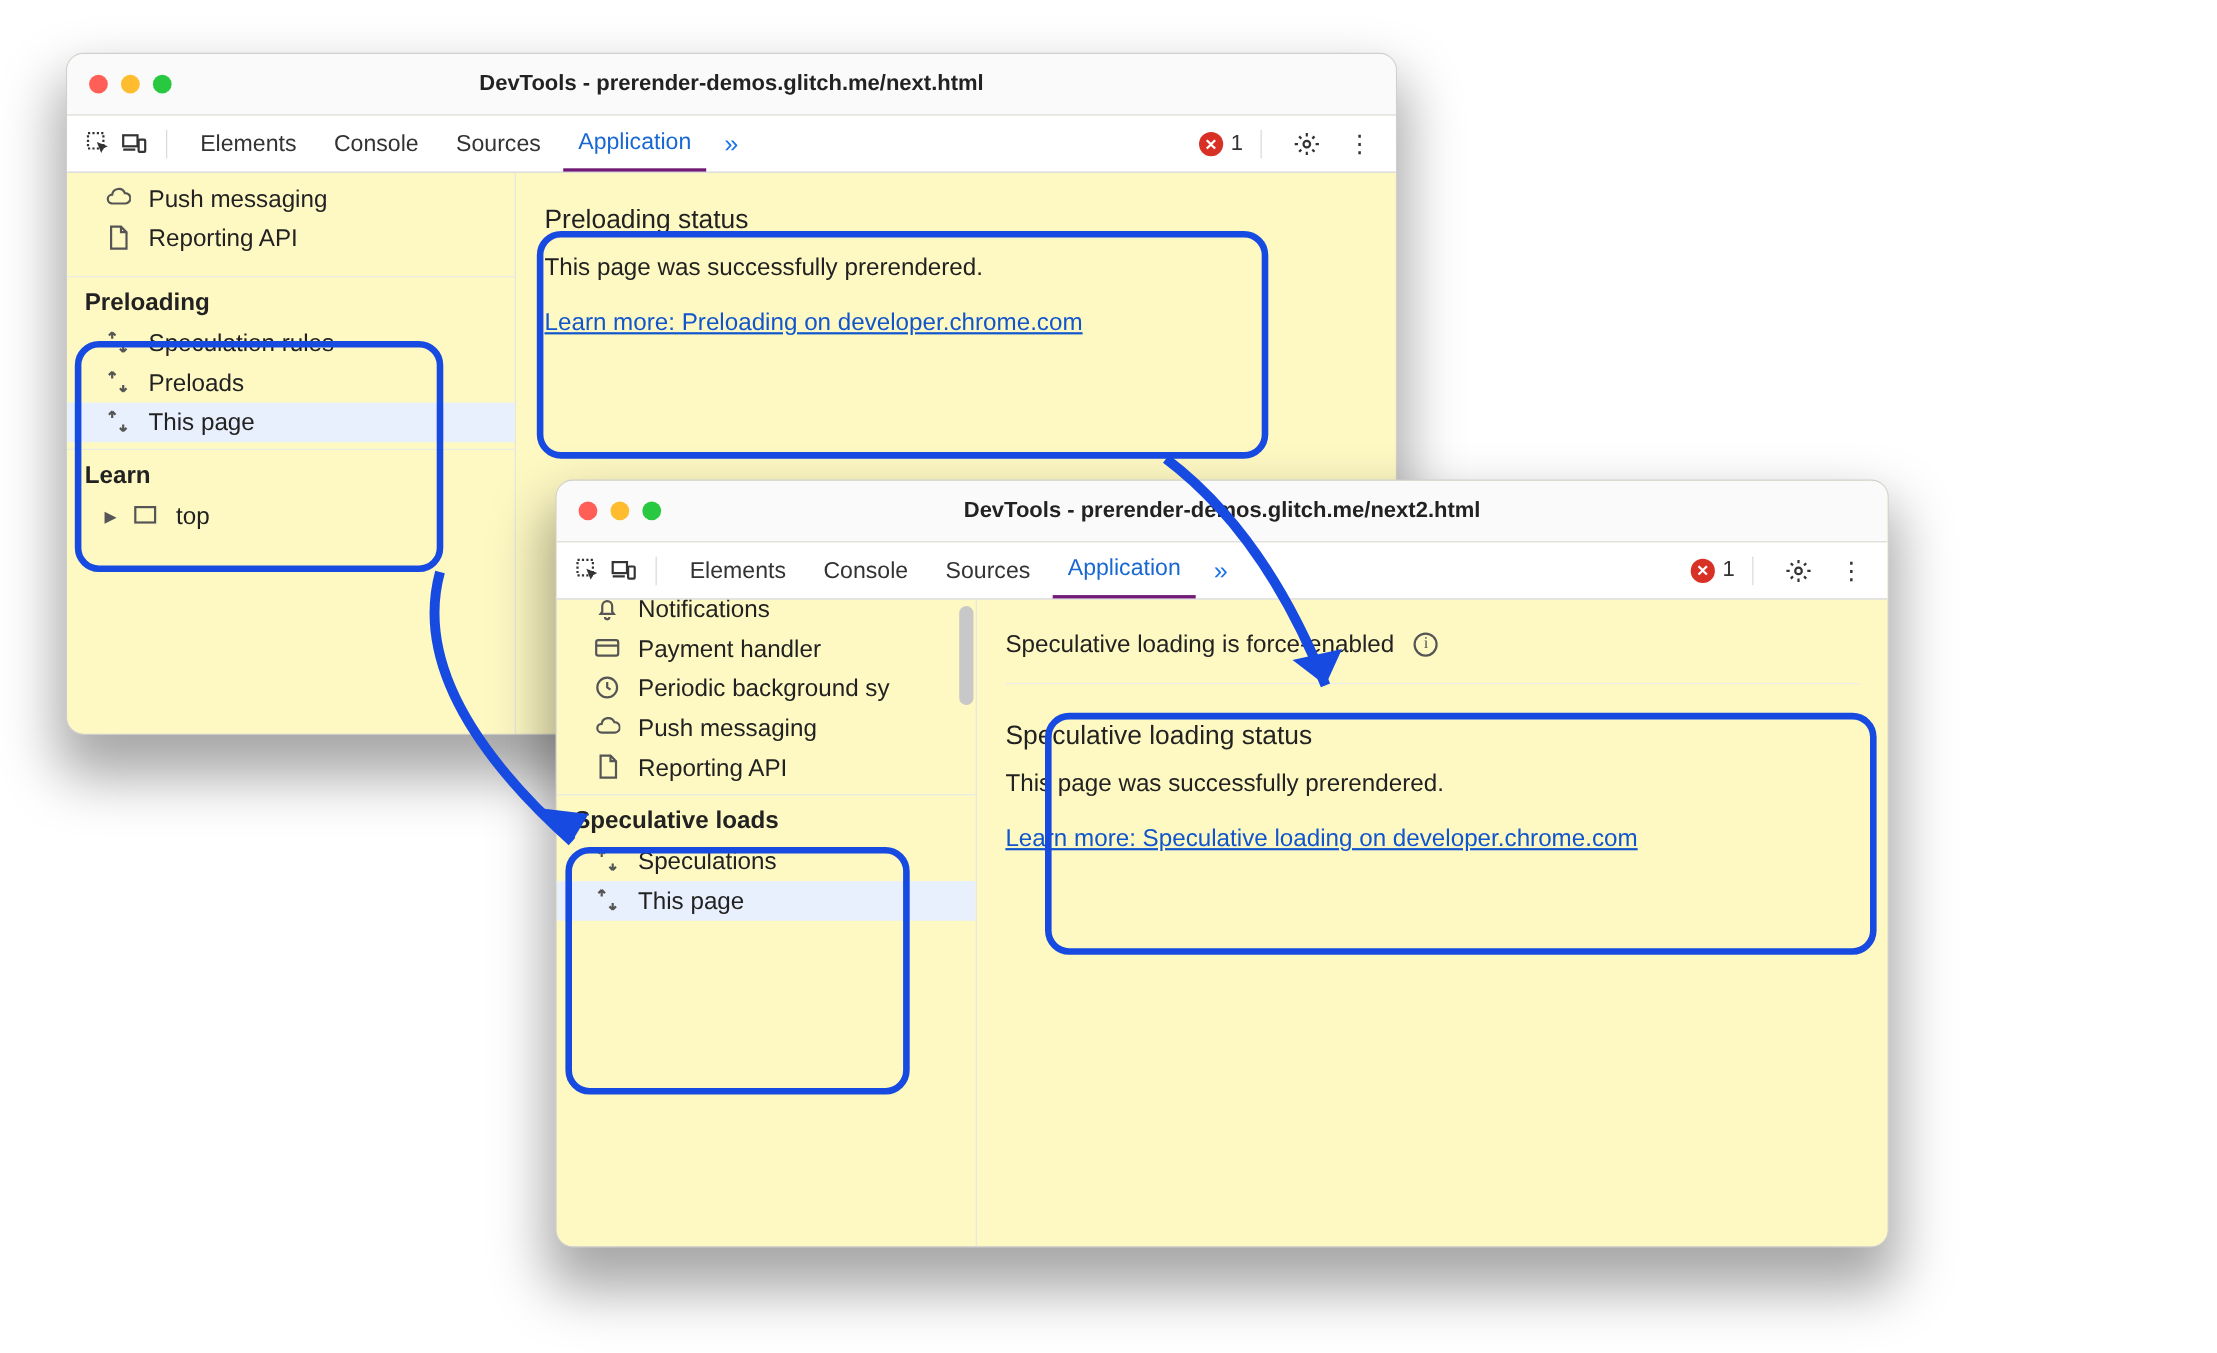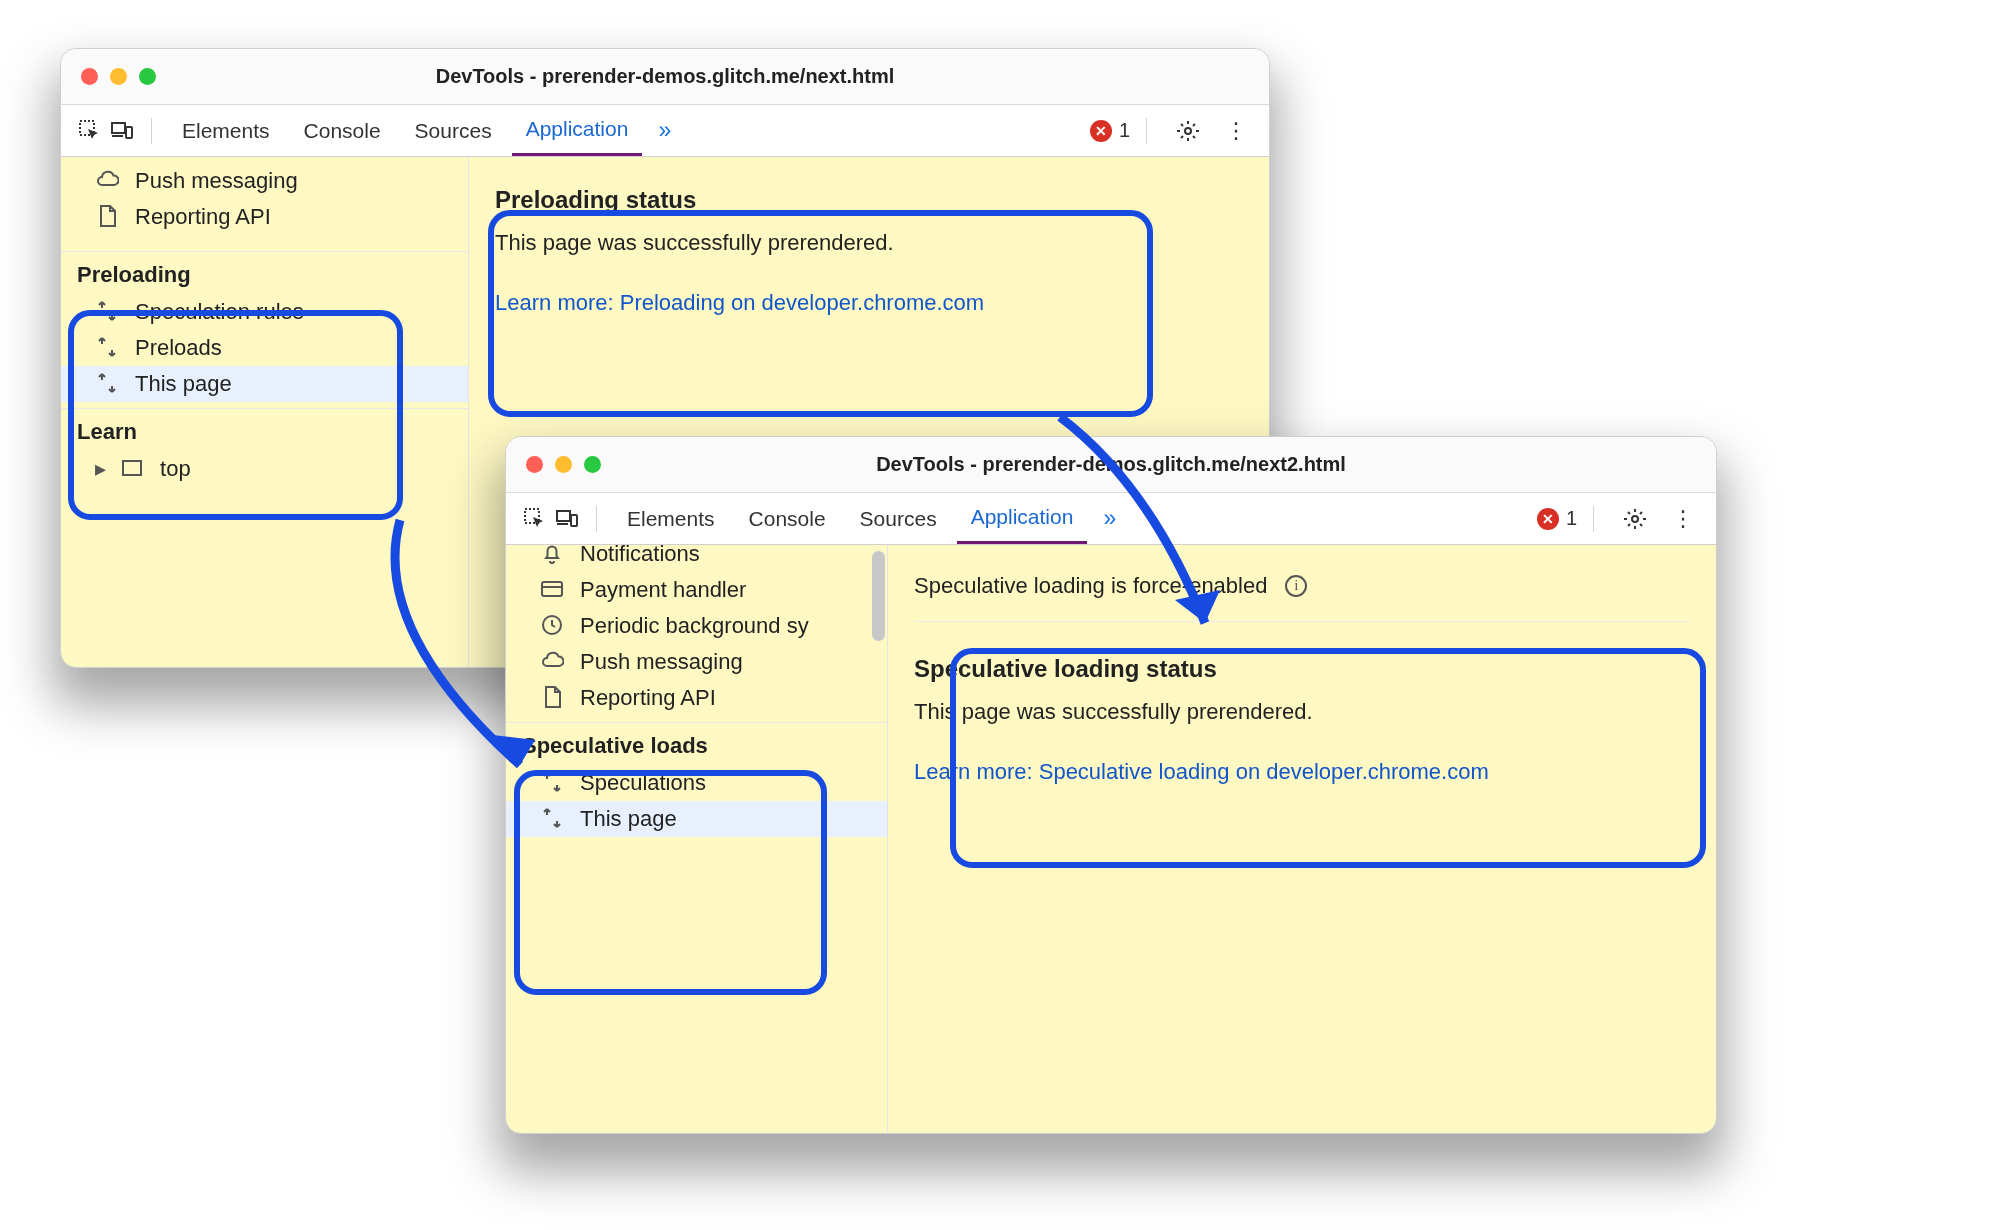--- a/index.html
+++ b/index.html
@@ -30,22 +30,22 @@
   .sidebar{width:408px;overflow:hidden;display:flex;flex-direction:row;border-right:1px solid #e4e4e4}
   .sb-scroll{flex:1;overflow:hidden;padding-top:6px}
   .sb-item{display:flex;align-items:center;gap:14px;padding:5px 10px 5px 34px;font-size:22px;color:#222;cursor:pointer;white-space:nowrap}
   .sb-item.sel{background:#e8f0fe}
   .sb-group{font-weight:600;font-size:22px;color:#222;padding:10px 16px 6px;border-top:1px solid #e8e8e8;margin-top:6px}
   .sb-group.notop{border-top:none;margin-top:0}
   .ico{width:26px;height:26px;flex:0 0 26px;color:#555}
   .hscroll{height:16px;background:#fafafa;border-top:1px solid #e4e4e4;position:relative}
   .hthumb{position:absolute;left:6px;top:2px;width:240px;height:12px;background:#bcbcbc;border-radius:6px}
   .content{flex:1;padding:24px 26px;font-size:22px;color:#222;line-height:1.55;position:relative}
-  .status-h{font-weight:700;font-size:24px;margin-bottom:8px}
-  .link{color:#1155cc;display:inline-block;margin-top:26px}
+  .status-h{font-weight:400;font-size:24px;margin-bottom:8px}
+  .link{color:#1155cc;text-decoration:underline;display:inline-block;margin-top:16px}
   .highlight{position:absolute;border:6px solid #174ae0;border-radius:22px;pointer-events:none;z-index:10}
   .arrow{position:absolute;z-index:12;pointer-events:none}
   .triangle{display:inline-flex;align-items:center;color:#555}
   .info-o{width:22px;height:22px;border:2px solid #555;border-radius:50%;display:inline-flex;
     align-items:center;justify-content:center;font-family:Georgia,serif;font-size:15px;color:#555;margin-left:10px}
   .banner{padding:0 0 18px;display:flex;align-items:center;gap:8px;border-bottom:1px solid #ececec;margin-bottom:28px;font-size:22px}
   .vscroll{position:absolute;right:2px;top:6px;width:13px;height:90px;background:#c8c8c8;border-radius:7px}
   svg{display:block}
 </style>
 </head>

